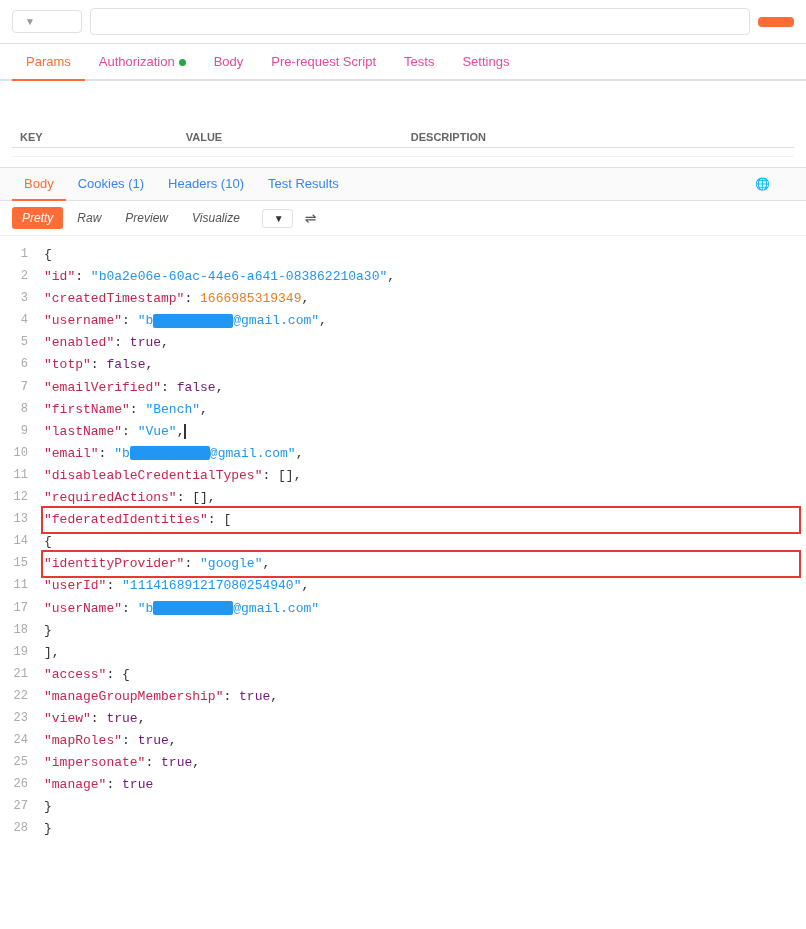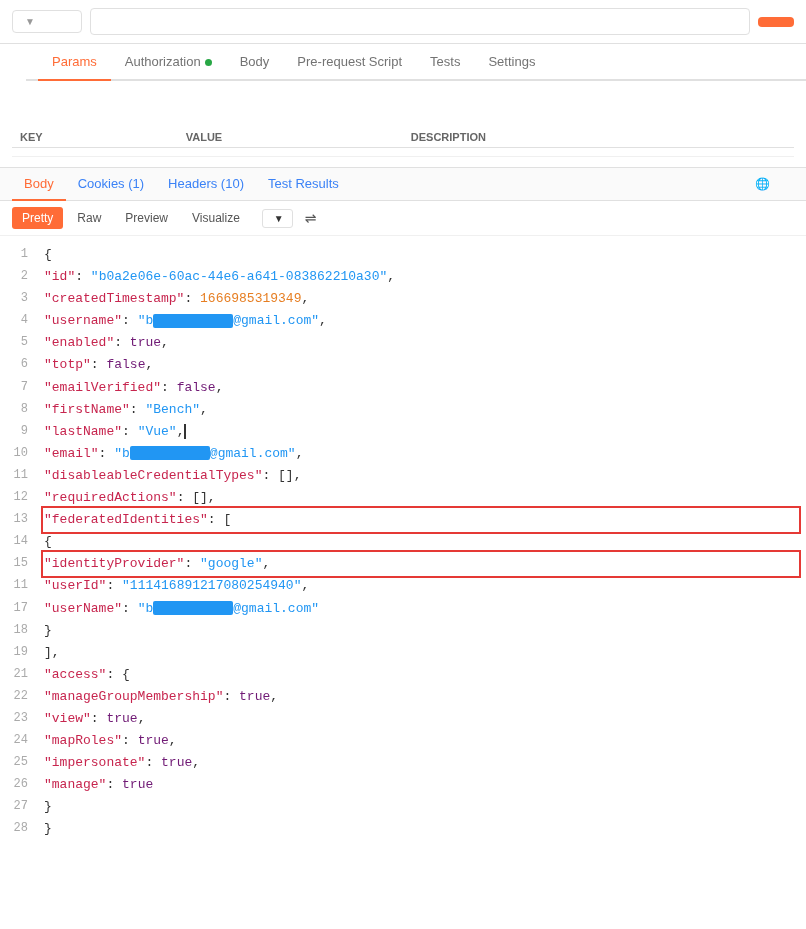--- a/index.html
+++ b/index.html
@@ -15,24 +15,24 @@
     .method-select .chevron { color: #999; font-size: 10px; }
     .url-input {
       flex: 1; padding: 5px 10px; border: 1px solid #e0e0e0; border-radius: 4px; font-size: 13px; color: #333; background: #fff;
     }
     .send-btn {
       padding: 5px 18px; background: #ff6c37; color: #fff; border: none; border-radius: 4px; font-size: 13px; cursor: pointer; font-weight: 600;
     }
 
     
     .tabs-row {
-      display: flex; align-items: center; padding: 0 12px; border-bottom: 2px solid #e0e0e0; gap: 0; margin-left: 26px;
+      display: flex; align-items: center; padding: 0 12px; border-bottom: 2px solid #e0e0e0; gap: 0;
     }
     .tab {
-      padding: 10px 14px; cursor: pointer; font-size: 13px; color: #737373; border-bottom: 2px solid transparent; margin-bottom: -2px; white-space: nowrap;
+      padding: 10px 14px; cursor: pointer; font-size: 13px; color: #ec4899; border-bottom: 2px solid transparent; margin-bottom: -2px; white-space: nowrap;
     }
     .tab.active { color: #ff6c37; border-bottom-color: #ff6c37; font-weight: 500; }
     .tab .dot { display: inline-block; width: 7px; height: 7px; background: #28a745; border-radius: 50%; margin-left: 4px; vertical-align: middle; }
 
     
     .query-params-section { padding: 10px 12px; }
     .section-title { font-size: 12px; font-weight: 600; color: #555; margin-bottom: 8px; }
     .params-table { width: 100%; border-collapse: collapse; margin-top: 36px; }
     .params-table th { text-align: left; font-size: 11px; font-weight: 700; color: #666; padding: 4px 8px; border-bottom: 1px solid #e0e0e0; }
     .params-table td { padding: 4px 8px; border-bottom: 1px solid #f0f0f0; font-size: 12px; }
@@ -46,21 +46,21 @@
     }
     .resp-tab.active { color: #ff6c37; border-bottom-color: #ff6c37; }
     .status-area { margin-left: auto; display: flex; align-items: center; gap: 8px; font-size: 12px; color: #555; padding-right: 8px; }
     .status-ok { color: #28a745; font-weight: 600; }
 
     
     .view-tabs-row {
       display: flex; align-items: center; padding: 6px 12px; border-bottom: 1px solid #f0f0f0; gap: 4px;
     }
     .view-tab {
-      padding: 4px 10px; border-radius: 3px; cursor: pointer; font-size: 12px; color: #555;
+      padding: 4px 10px; border-radius: 3px; cursor: pointer; font-size: 12px; color: #555; font-style: italic;
     }
     .view-tab.active { background: #ff6c37; color: #fff; }
     .json-selector {
       display: flex; align-items: center; gap: 3px; border: 1px solid #e0e0e0; border-radius: 3px; padding: 3px 8px; font-size: 12px; cursor: pointer; margin-left: 8px;
     }
     .filter-icon { margin-left: 8px; color: #555; cursor: pointer; font-size: 14px; }
 
     
     .json-content {
       padding: 8px 0; font-family: 'Courier New', Courier, monospace; font-size: 13px; line-height: 1.7; overflow-x: auto;

